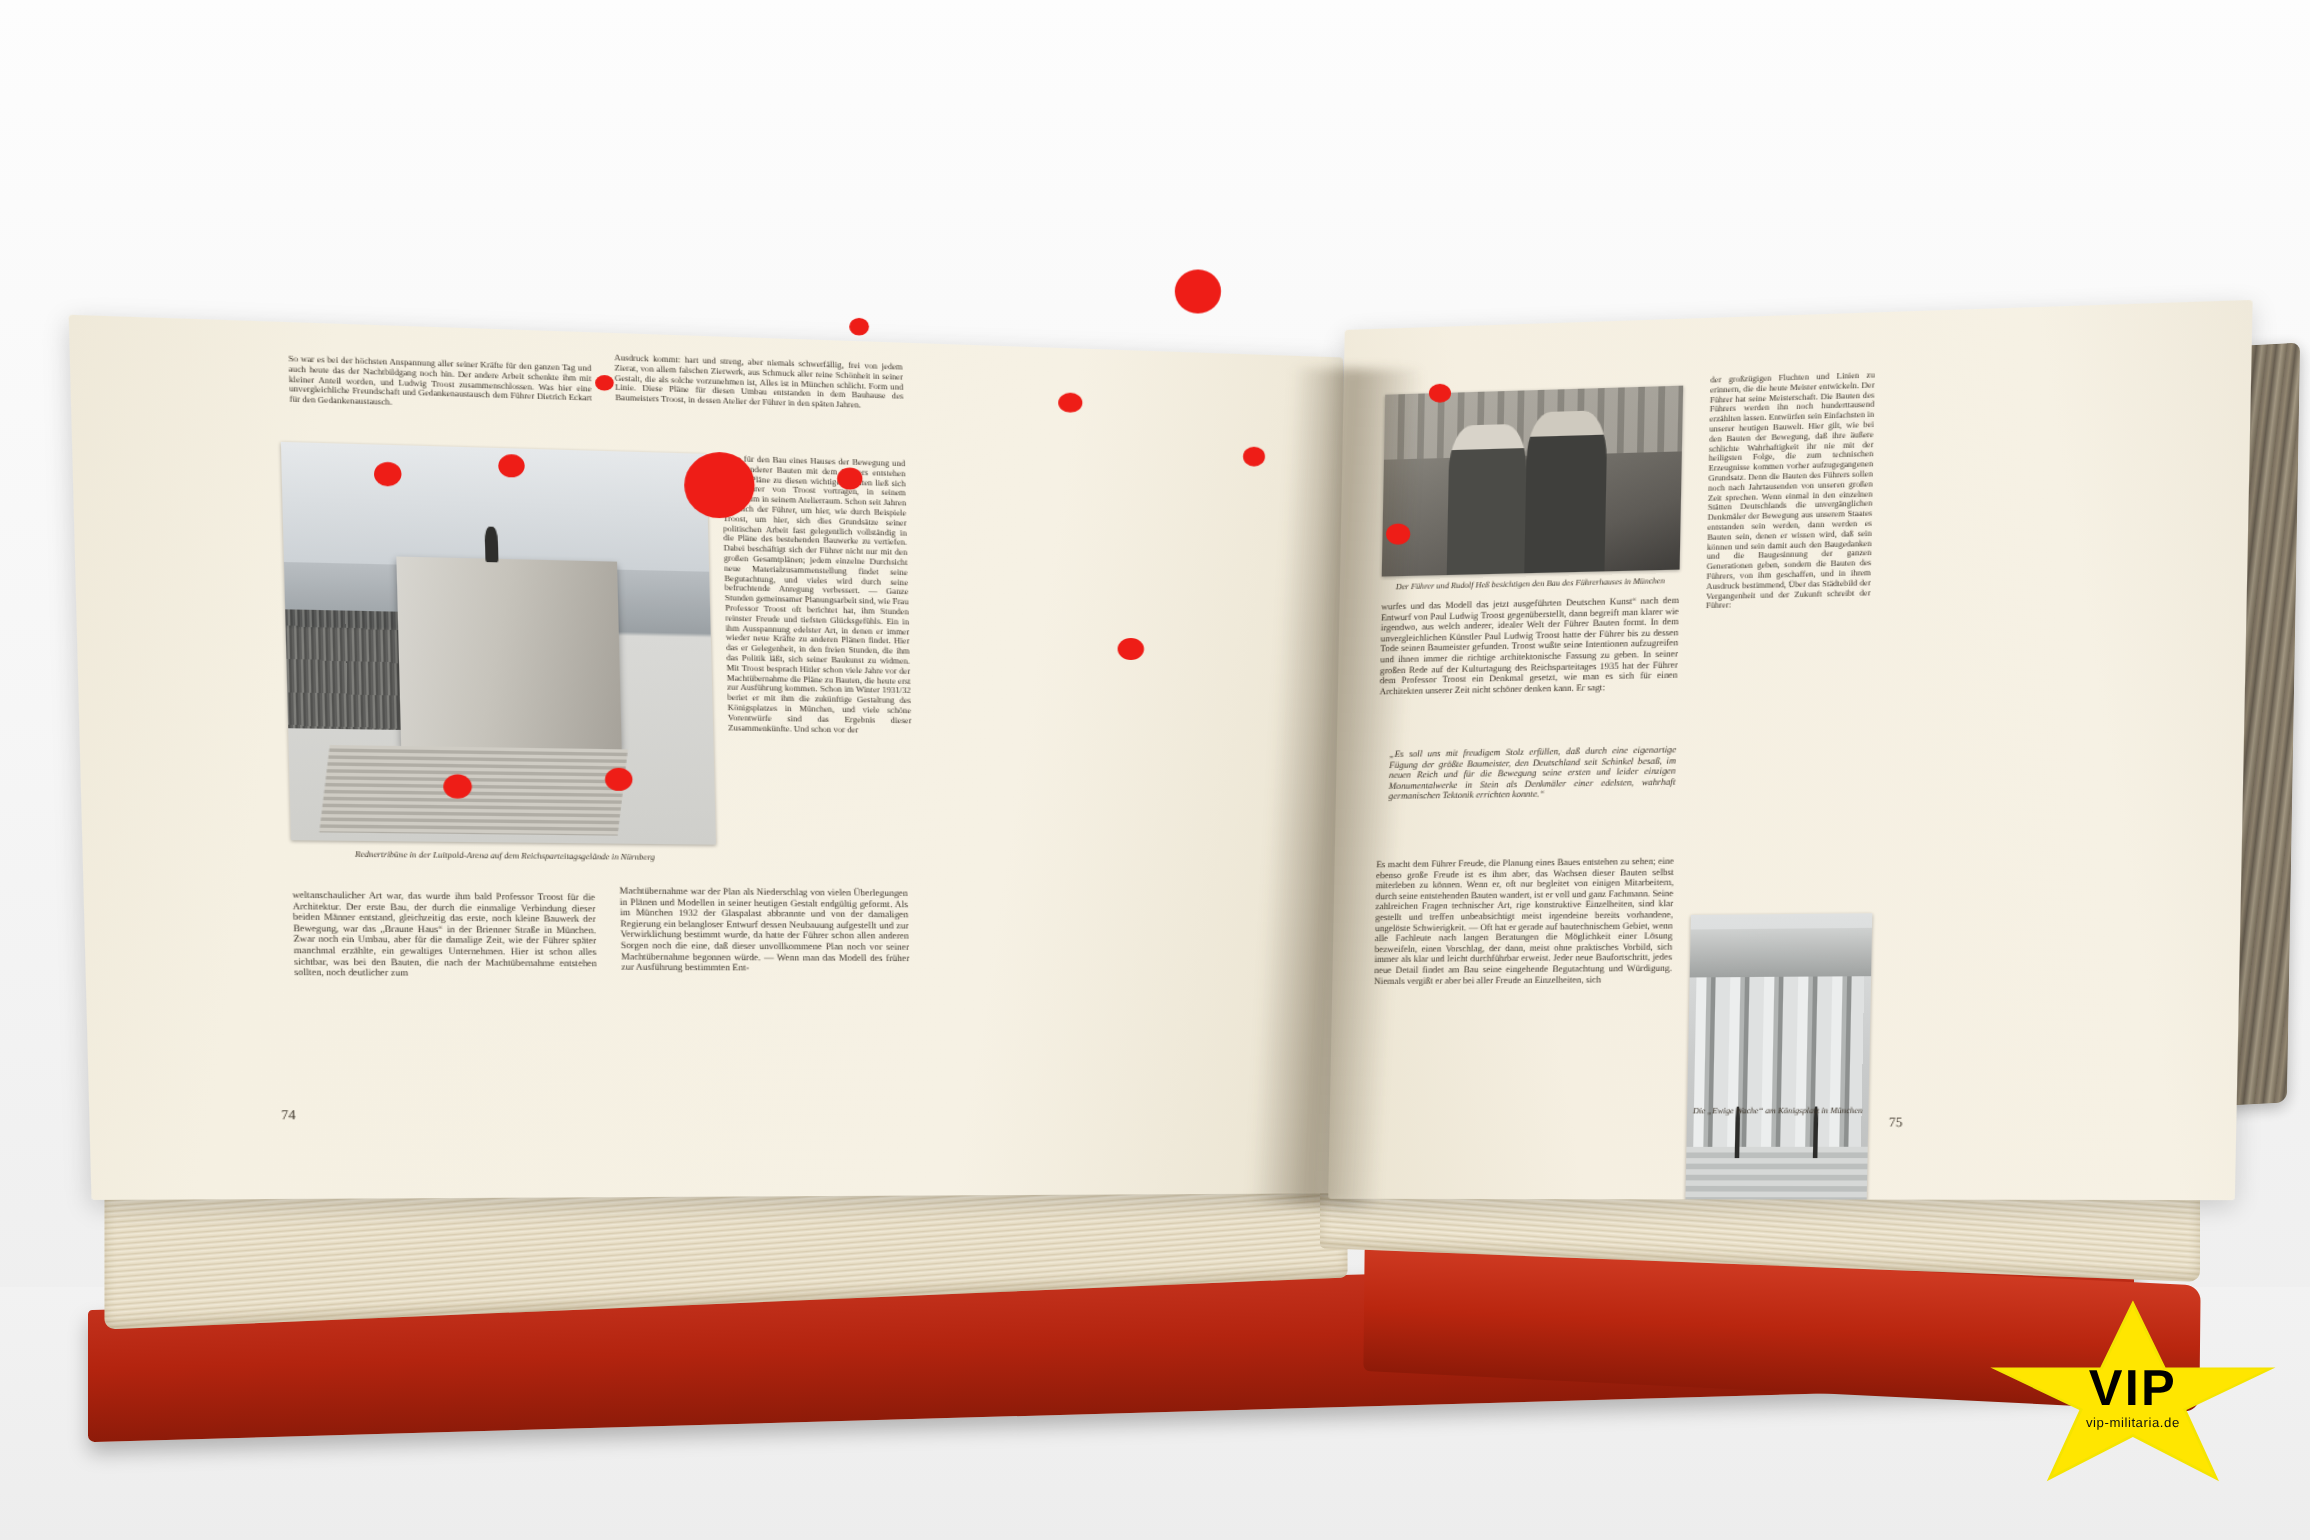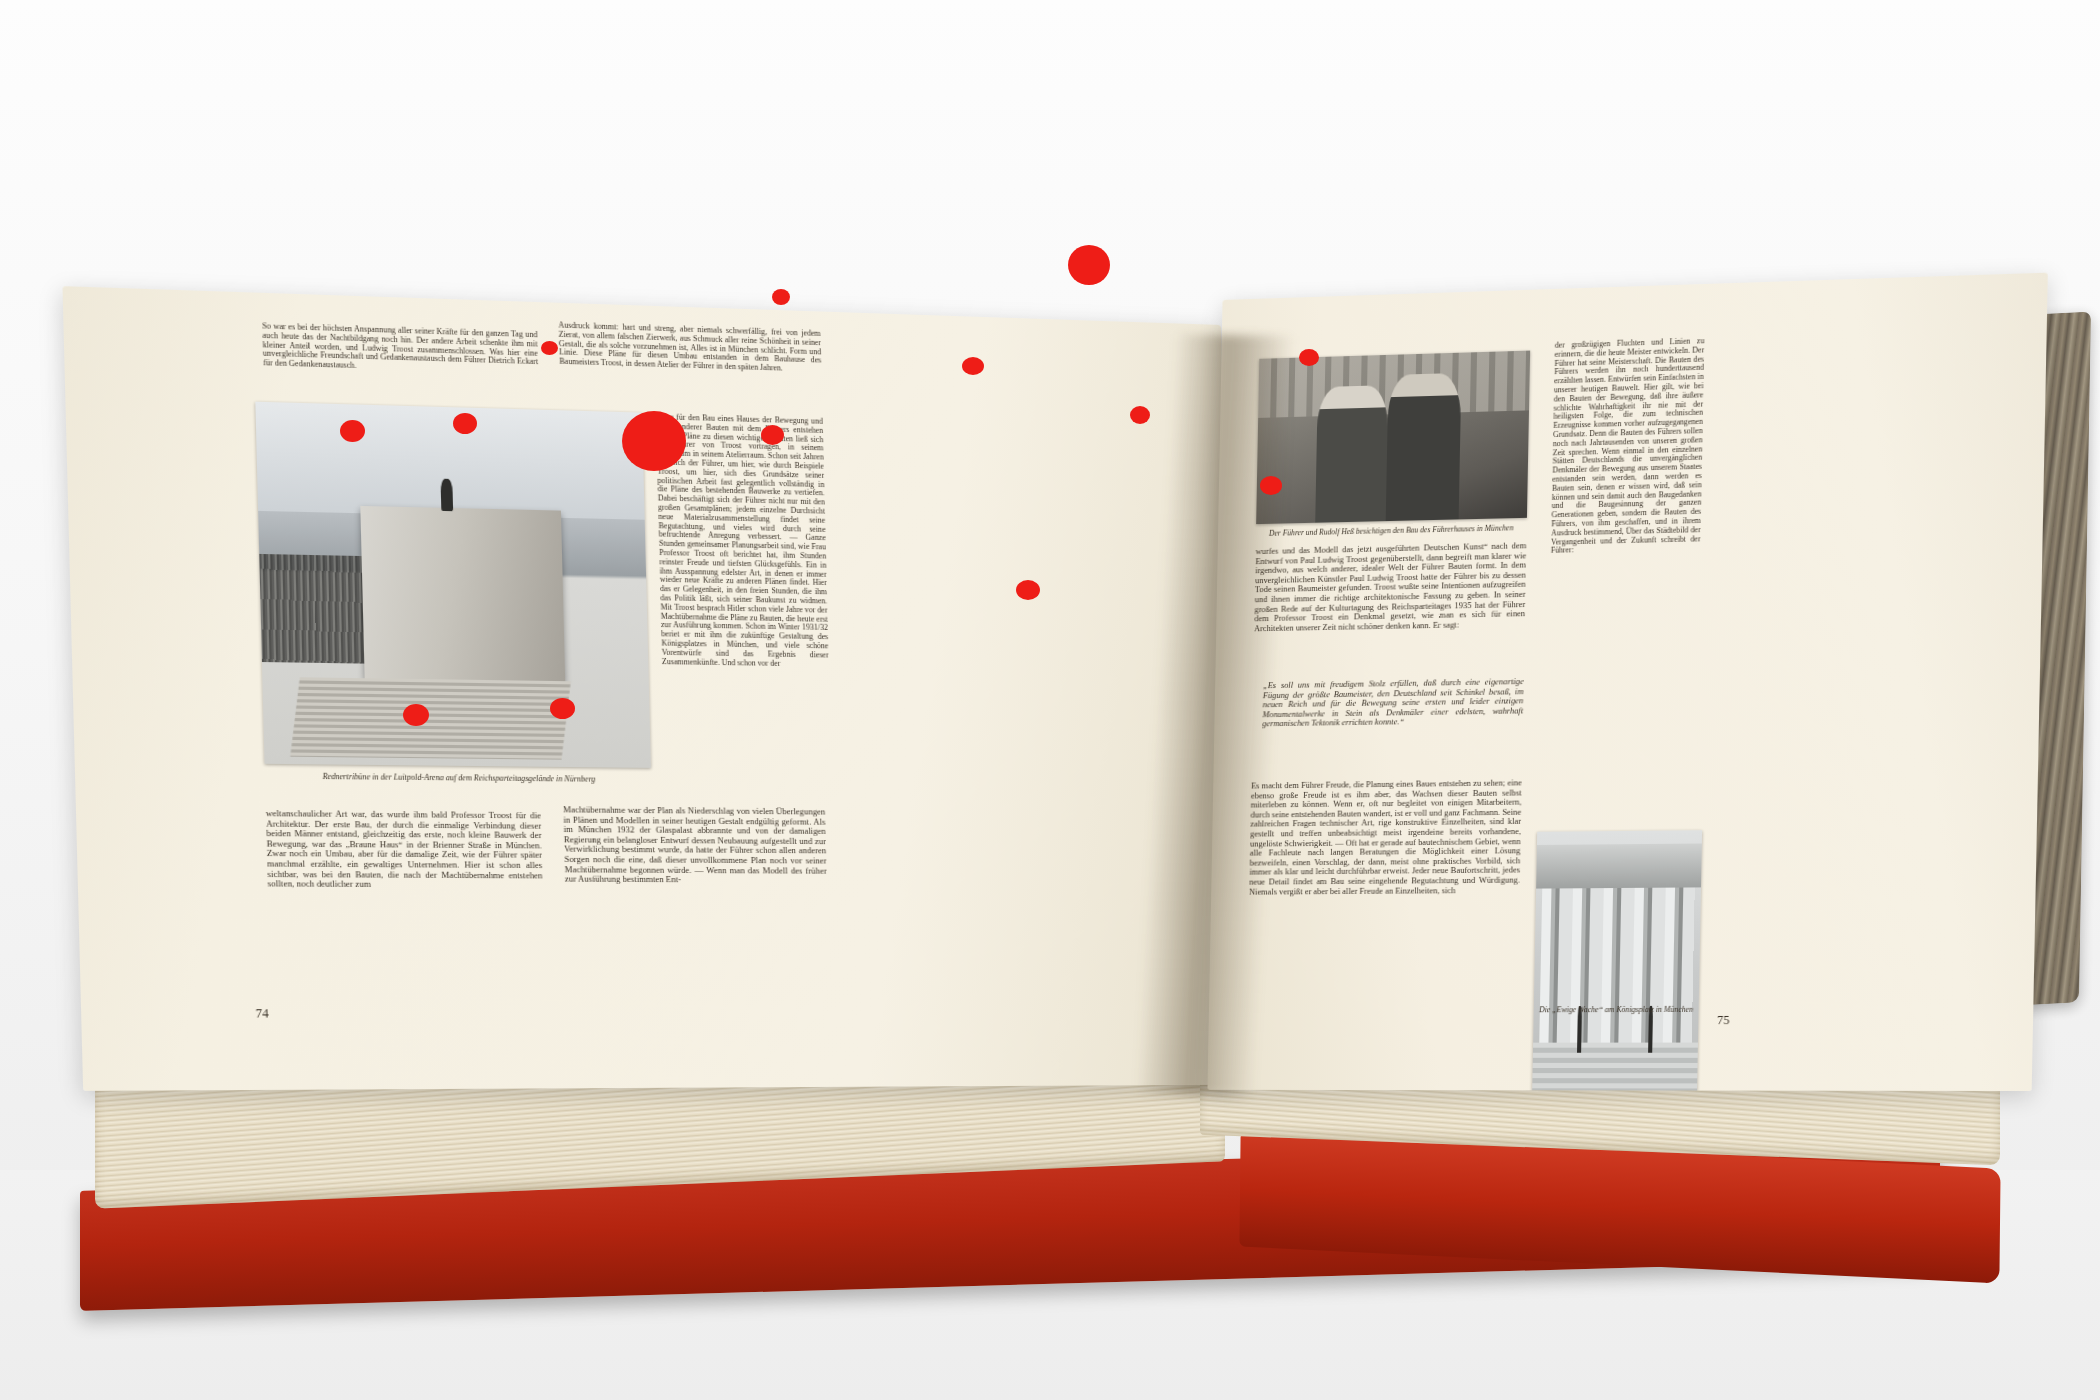--- a/index.html
+++ b/index.html
@@ -272,14 +272,20 @@
   <div class="dot" style="left:772px;top:289px;width:18px;height:16px;"></div>
   <div class="dot" style="left:403px;top:704px;width:26px;height:22px;"></div>
   <div class="dot" style="left:550px;top:698px;width:25px;height:21px;"></div>
   <div class="dot" style="left:1068px;top:245px;width:42px;height:40px;"></div>
   <div class="dot" style="left:962px;top:357px;width:22px;height:18px;"></div>
   <div class="dot" style="left:1130px;top:406px;width:20px;height:18px;"></div>
   <div class="dot" style="left:1016px;top:580px;width:24px;height:20px;"></div>
   <div class="dot" style="left:1299px;top:349px;width:20px;height:17px;"></div>
   <div class="dot" style="left:1260px;top:476px;width:22px;height:19px;"></div>
 
+  <div class="vip">
+    <div class="star"></div>
+    <div class="star-in"></div>
+    <div class="vip-text">VIP</div>
+    <div class="vip-sub">vip-militaria.de</div>
+  </div>
 
 </div>
 
 </body></html>

